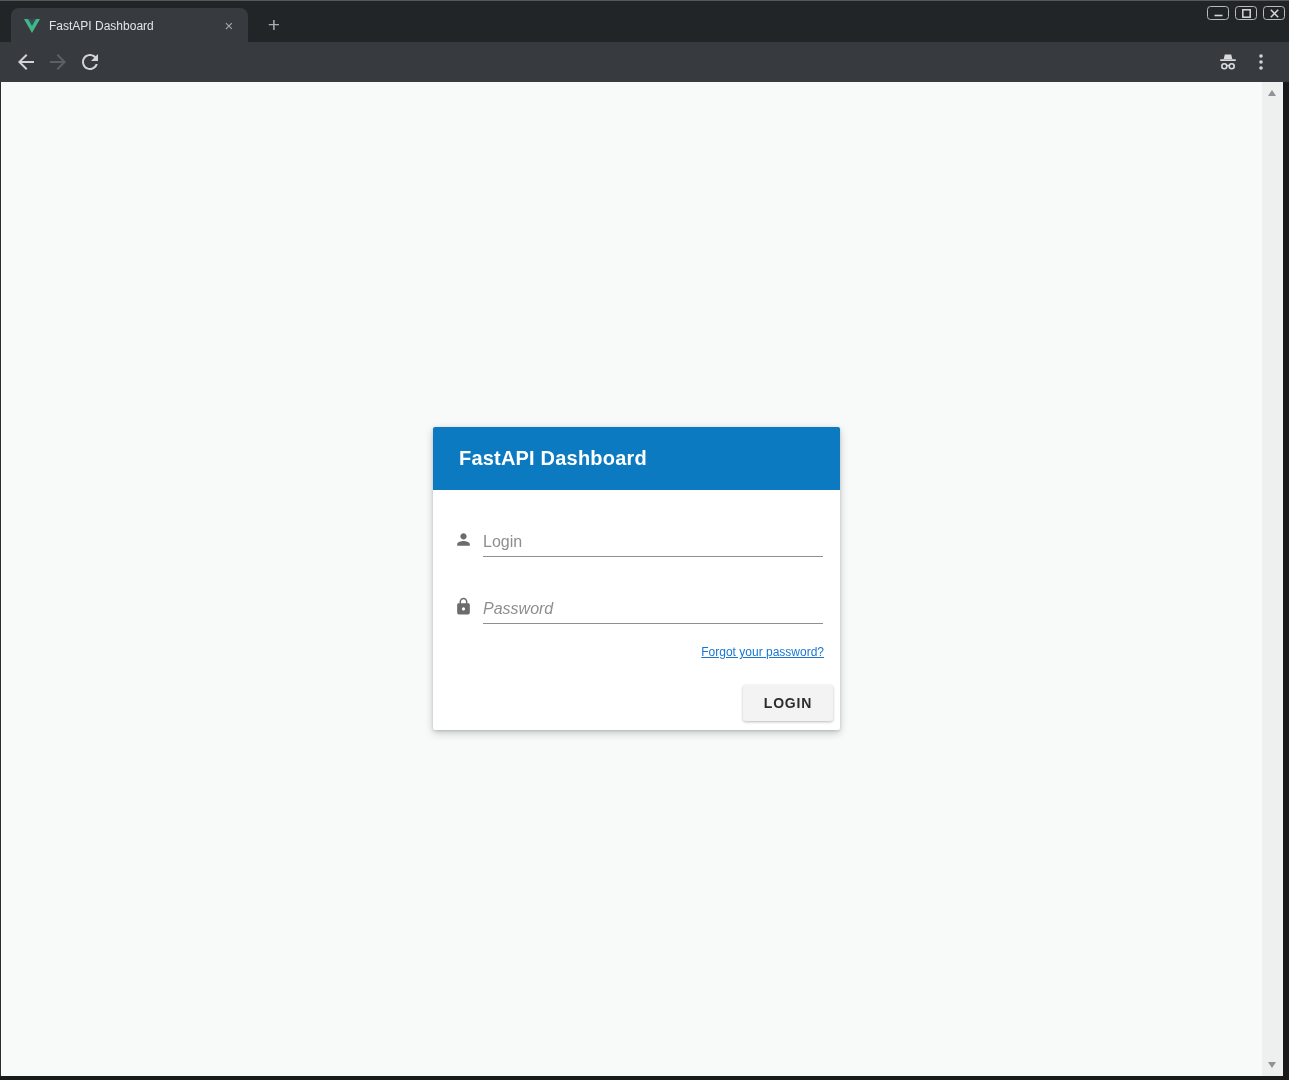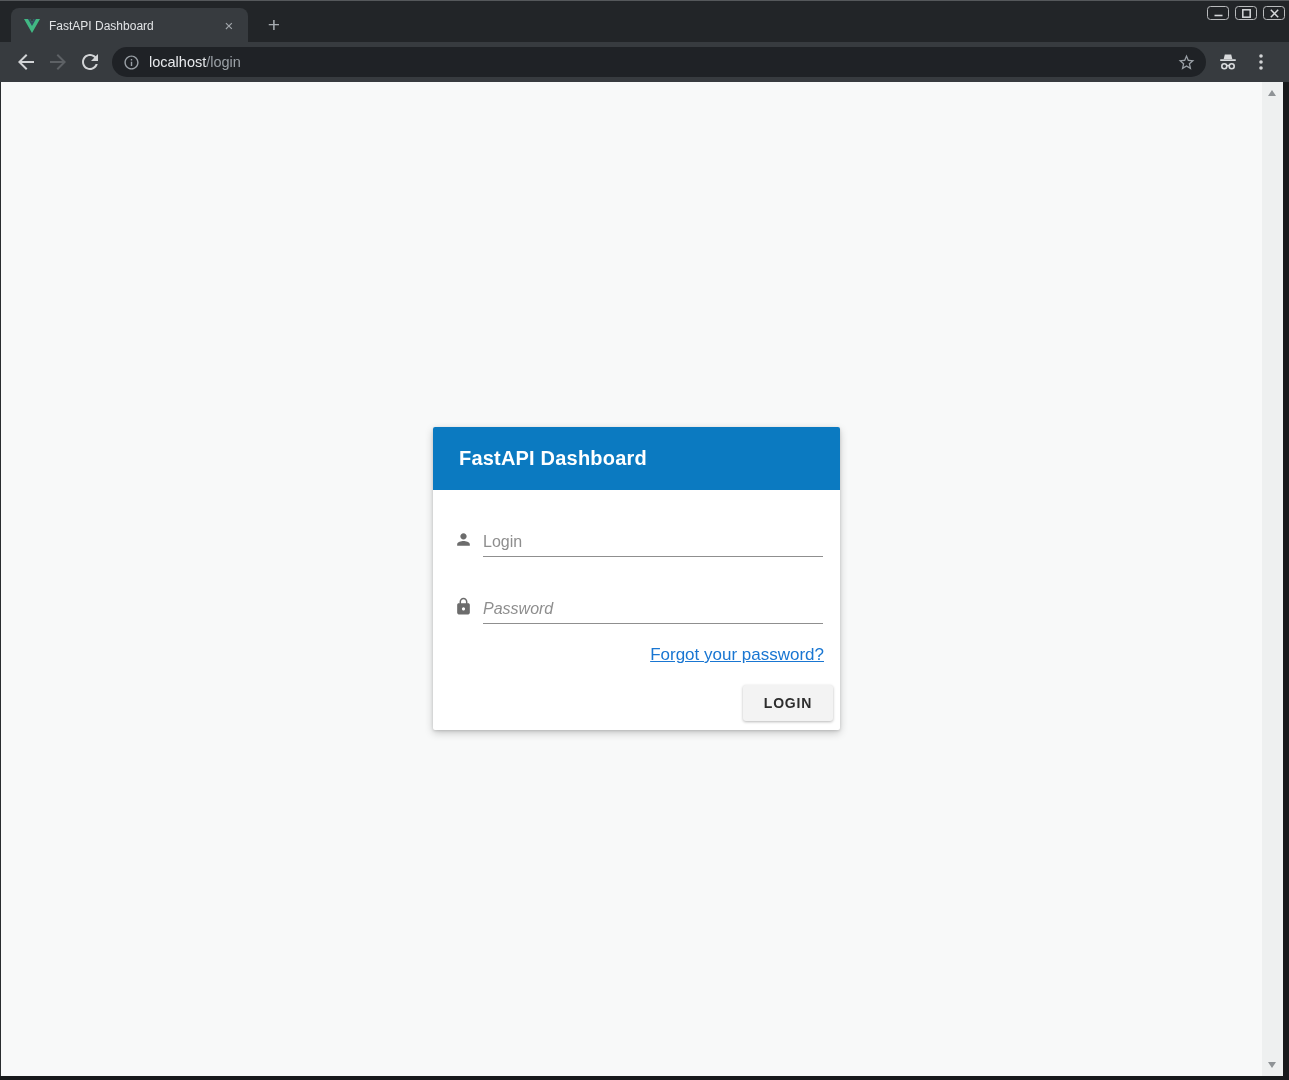--- a/index.html
+++ b/index.html
@@ -46,21 +46,21 @@
 
   
   .card { position:absolute; left:432px; top:345px; width:407px; height:303px; background:#ffffff; border-radius:2px; box-shadow:0 3px 9px rgba(0,0,0,0.20), 0 1px 3px rgba(0,0,0,0.14); }
   .card-header { height:63px; background:#0b7ac1; border-radius:2px 2px 0 0; display:flex; align-items:center; padding-left:26px; }
   .card-title { color:#ffffff; font-size:20px; font-weight:600; letter-spacing:0.2px; }
   .field-ic { position:absolute; width:19px; height:19px; color:#6c6c6c; left:21px; }
   .ic-person { top:103px; } .ic-lock { top:170px; }
   .tf { position:absolute; left:50px; width:340px; height:30px; border:none; outline:none; background:transparent; border-bottom:1px solid #8f8f8f; font-size:16px; color:#333; font-family:"Liberation Sans", sans-serif; }
   .tf::placeholder { color:#8e8e8e; opacity:1; }
   .tf-login { top:100px; } .tf-pass { top:167px;font-style:italic; }
-  .forgot { position:absolute; right:16px; top:218px; font-size:17px; color:#1976d2; text-decoration:underline; cursor:pointer; }
+  .forgot { position:absolute; right:16px; top:218px; font-size:12px; color:#1976d2; text-decoration:underline; cursor:pointer; }
   .login-btn { position:absolute; left:310px; top:258px; width:90px; height:36px; background:#f3f3f3; border:none; border-radius:3px; box-shadow:0 1px 3px rgba(0,0,0,0.28); font-size:14px; font-weight:600; letter-spacing:0.8px; color:#2d2d2d; cursor:pointer; font-family:"Liberation Sans", sans-serif; }
 </style>
 </head>
 <body>
 
 <div class="window">
 
   <div class="tabbar">
     <div class="tab">
       <svg class="favicon" viewBox="0 0 261.76 226.69">
@@ -95,29 +95,20 @@
     <svg class="navbtn nav-back" viewBox="0 0 24 24">
         <path fill="currentColor" d="M20 11H7.83l5.59-5.59L12 4l-8 8 8 8 1.41-1.41L7.83 13H20v-2z"></path>
       </svg>
     <svg class="navbtn nav-fwd disabled" viewBox="0 0 24 24">
         <path fill="currentColor" d="M12 4l-1.41 1.41L16.17 11H4v2h12.17l-5.58 5.59L12 20l8-8z"></path>
       </svg>
     <svg class="navbtn nav-reload" viewBox="0 0 24 24">
         <path fill="currentColor" d="M17.65 6.35C16.2 4.9 14.21 4 12 4c-4.42 0-7.99 3.58-7.99 8s3.57 8 7.99 8c3.73 0 6.84-2.55 7.73-6h-2.08c-.82 2.33-3.04 4-5.65 4-3.31 0-6-2.69-6-6s2.69-6 6-6c1.66 0 3.14.69 4.22 1.78L13 11h7V4l-2.35 2.35z"></path>
       </svg>
 
-    <div class="omnibox">
-      <svg class="info-ic" viewBox="0 0 24 24">
-          <path fill="currentColor" d="M11 7h2v2h-2zm0 4h2v6h-2zm1-9C6.48 2 2 6.48 2 12s4.48 10 10 10 10-4.48 10-10S17.52 2 12 2zm0 18c-4.41 0-8-3.59-8-8s3.59-8 8-8 8 3.59 8 8-3.59 8-8 8z"></path>
-        </svg>
-      <span class="url"><span class="host">localhost</span><span class="path">/login</span></span>
-      <svg class="star-ic" viewBox="0 0 24 24">
-          <path fill="currentColor" d="M22 9.24l-7.19-.62L12 2 9.19 8.63 2 9.24l5.46 4.73L5.82 21 12 17.27 18.18 21l-1.63-7.03L22 9.24zM12 15.4l-3.76 2.27 1-4.28-3.32-2.88 4.38-.38L12 6.1l1.71 4.04 4.38.38-3.32 2.88 1 4.28L12 15.4z"></path>
-        </svg>
-    </div>
 
     <svg class="incog-ic" viewBox="0 0 24 24">
       <path fill="currentColor" d="M8.8 4.5 L15.2 4.5 L16.3 9 L7.7 9 Z"></path>
       <rect fill="currentColor" x="4" y="9.2" width="16" height="1.8" rx="0.9"></rect>
       <circle cx="8.3" cy="16.2" r="2.5" fill="none" stroke="currentColor" stroke-width="1.6"></circle>
       <circle cx="15.7" cy="16.2" r="2.5" fill="none" stroke="currentColor" stroke-width="1.6"></circle>
       <path d="M10.8 15.9 Q12 15.2 13.2 15.9" fill="none" stroke="currentColor" stroke-width="1.4"></path>
     </svg>
 
     <div class="menu-dots">

